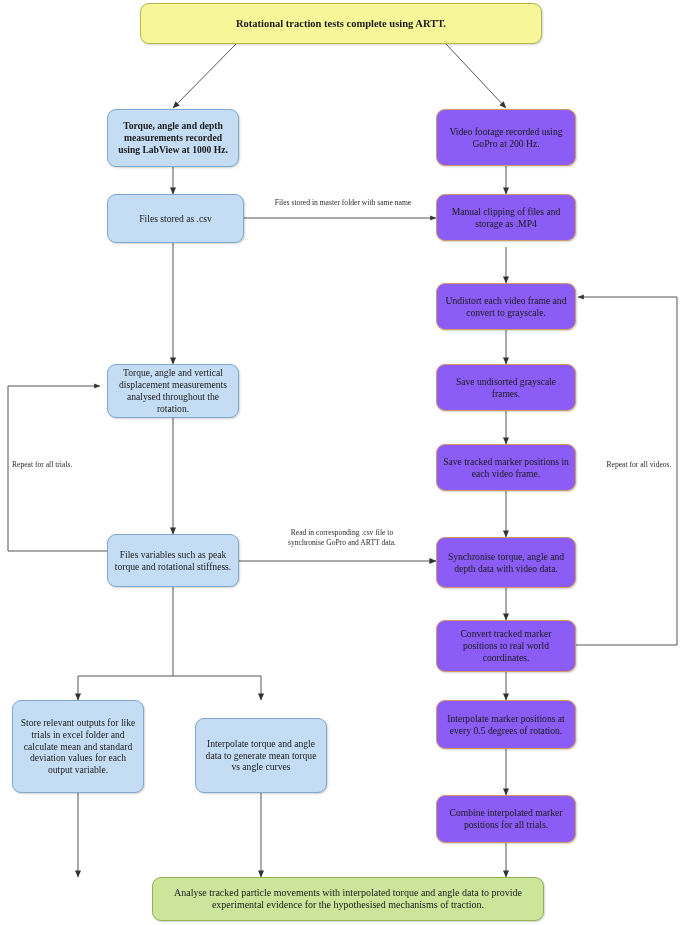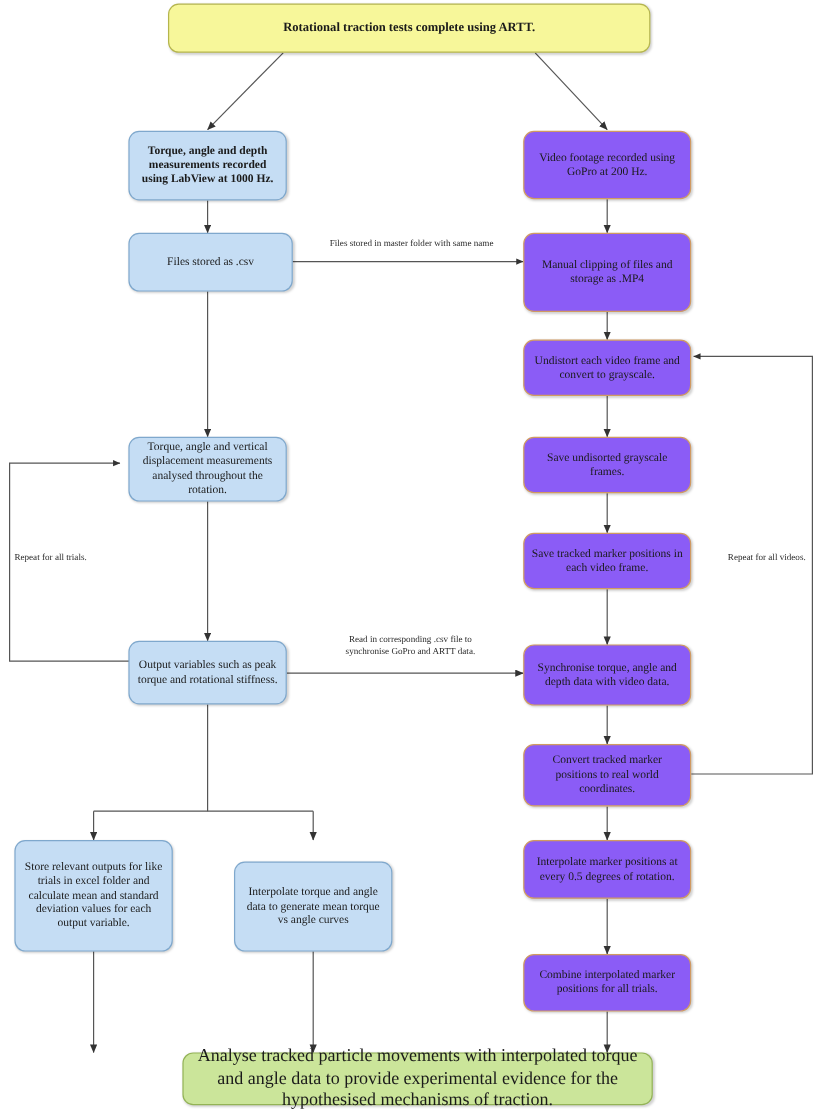--- a/index.html
+++ b/index.html
@@ -7,21 +7,21 @@
        font-family:"Liberation Serif","DejaVu Serif",serif;}
   #canvas{position:absolute;left:0;top:0;width:685px;height:925px;}
   svg.edges{position:absolute;left:0;top:0;width:685px;height:925px;}
   .node{position:absolute;box-sizing:border-box;border:1px solid #8a8a8a;
         border-radius:9px;display:flex;align-items:center;justify-content:center;
         text-align:center;line-height:1.25;color:#1a1a1a;
         box-shadow:1px 1px 2px rgba(0,0,0,.18);padding:3px 6px;}
   .n-start{background:#f7f79a;border-color:#b5b54d;font-weight:bold;font-size:10.5px;}
   .n-blue{background:#c5ddf4;border-color:#7fa8cd;font-size:9.6px;}
   .n-orange{background:#8b5cf6;border-color:#d09a62;font-size:9.6px;}
-  .n-green{background:#cbe59a;border-color:#93b356;font-size:15px;}
+  .n-green{background:#cbe59a;border-color:#93b356;font-size:10px;}
   .edge-label{position:absolute;font-size:7.6px;color:#2a2a2a;text-align:center;
               line-height:1.3;white-space:pre-line;}
   .edge-label.left-rot{text-align:left;}
 </style>
 </head>
 <body>
 
 <div id="canvas">
 
   <svg class="edges" viewBox="0 0 685 925" xmlns="http://www.w3.org/2000/svg">
@@ -80,36 +80,36 @@
 
   <div class="node n-blue" style="left:107px;top:194px;width:137px;height:49px;">
     <span>Files stored as .csv</span>
   </div>
 
   <div class="node n-blue" style="left:107px;top:364px;width:132px;height:54px;">
     <span>Torque, angle and vertical displacement measurements analysed throughout the rotation.</span>
   </div>
 
   <div class="node n-blue" style="left:107px;top:534px;width:132px;height:53px;">
-    <span>Output variables such as peak torque and rotational stiffness.</span>
+    <span>Files variables such as peak torque and rotational stiffness.</span>
   </div>
 
   <div class="node n-blue" style="left:12px;top:700px;width:132px;height:93px;">
     <span>Store relevant outputs for like trials in excel folder and calculate mean and standard deviation values for each output variable.</span>
   </div>
 
   <div class="node n-blue" style="left:195px;top:718px;width:132px;height:75px;">
     <span>Interpolate torque and angle data to generate mean torque vs angle curves</span>
   </div>
 
   <div class="node n-orange" style="left:436px;top:109px;width:140px;height:57px;">
     <span>Video footage recorded using GoPro at 200 Hz.</span>
   </div>
 
-  <div class="node n-orange" style="left:436px;top:194px;width:140px;height:66px;">
+  <div class="node n-orange" style="left:436px;top:194px;width:140px;height:47px;">
     <span>Manual clipping of files and storage as .MP4</span>
   </div>
 
   <div class="node n-orange" style="left:436px;top:283px;width:140px;height:47px;">
     <span>Undistort each video frame and convert to grayscale.</span>
   </div>
 
   <div class="node n-orange" style="left:436px;top:364px;width:140px;height:47px;">
     <span>Save undisorted grayscale frames.</span>
   </div>

